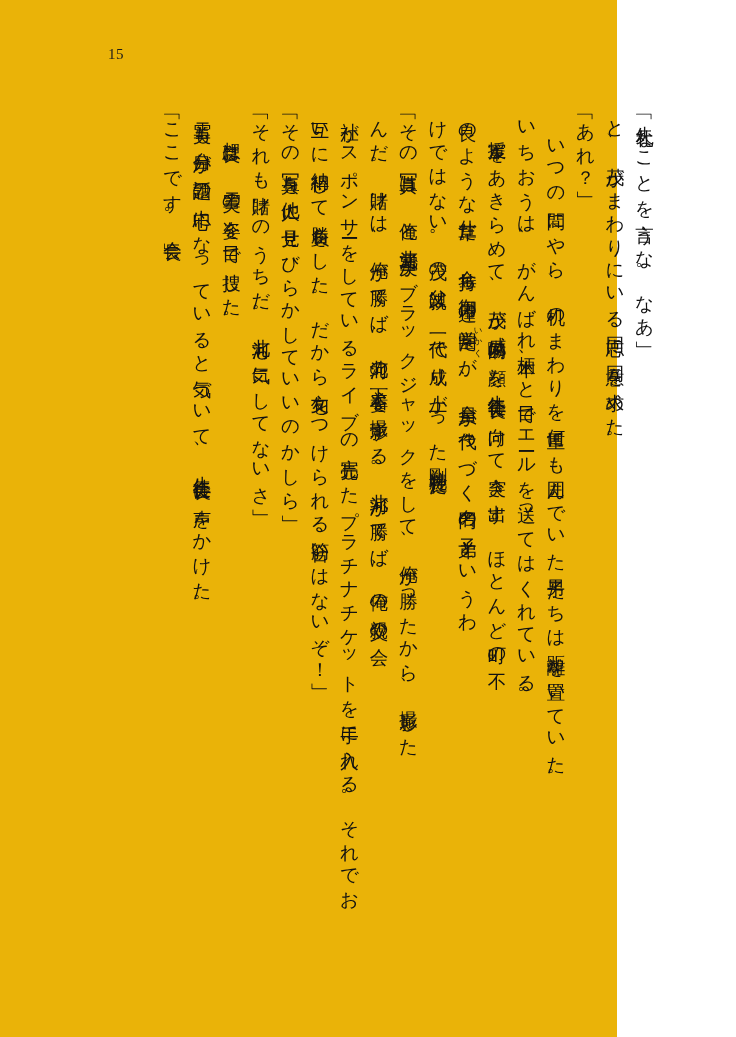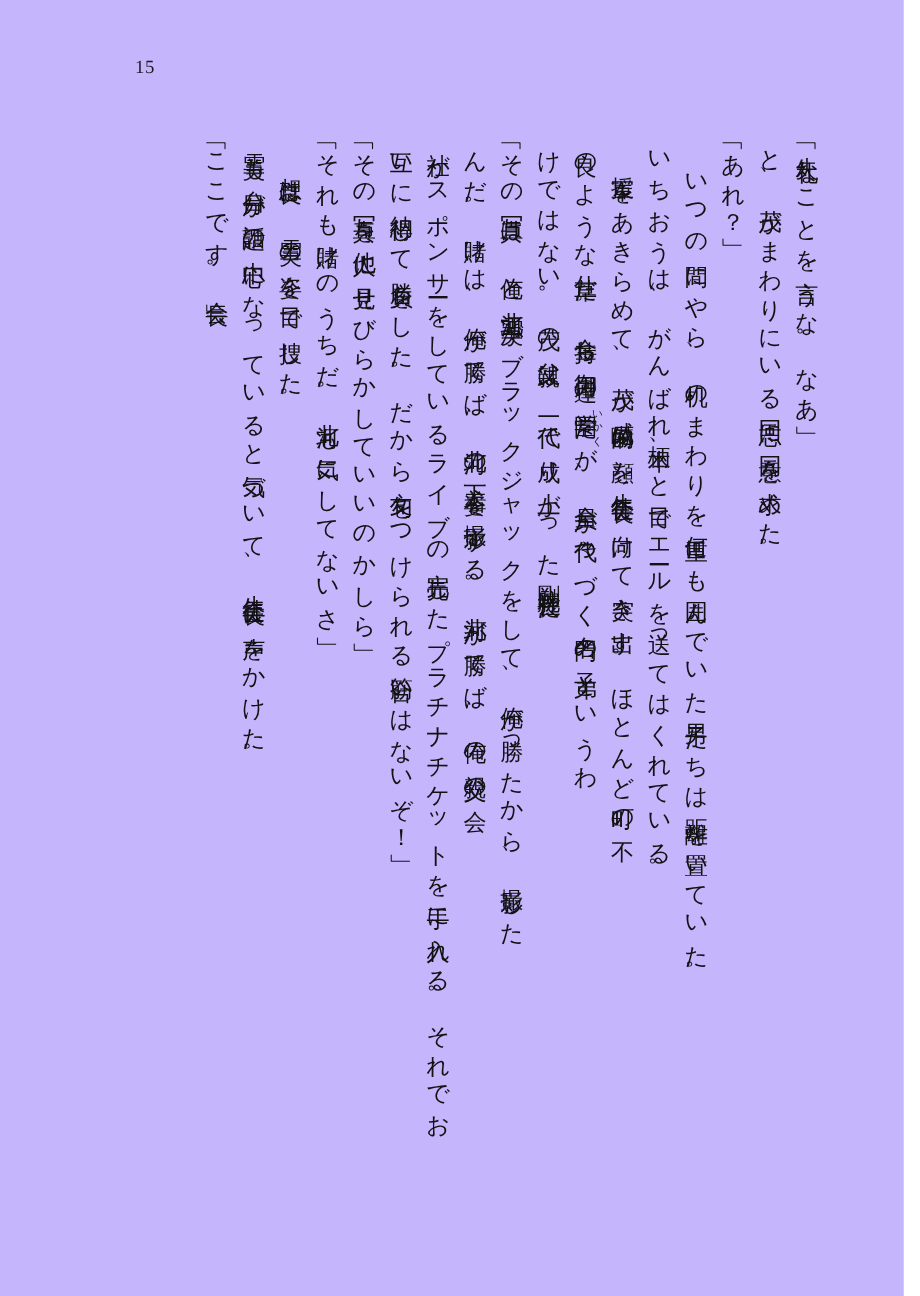--- a/index.html
+++ b/index.html
@@ -11,23 +11,24 @@
     width: 736px;
     height: 1037px;
     font-family: "Liberation Serif", "DejaVu Serif", serif;
     color: #111111;
     position: relative;
     overflow: hidden;
   }
   .page {
     position: absolute;
     top: 0; left: 0;
-    width: 723px;
+    width: 601px;
     height: 1037px;
-    background: #c4b5fd;
+    background: #eab308;
+    padding-left: 16px;
   }
   .page-number {
     position: absolute;
     top: 46px;
     left: 108px;
     font-size: 15px;
     font-family: "Liberation Serif", "DejaVu Serif", serif;
     color: #1a1a1a;
     letter-spacing: 0.5px;
   }

